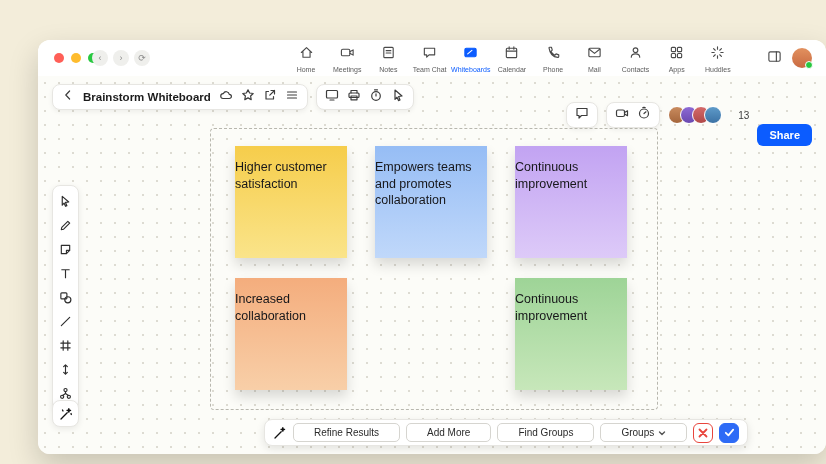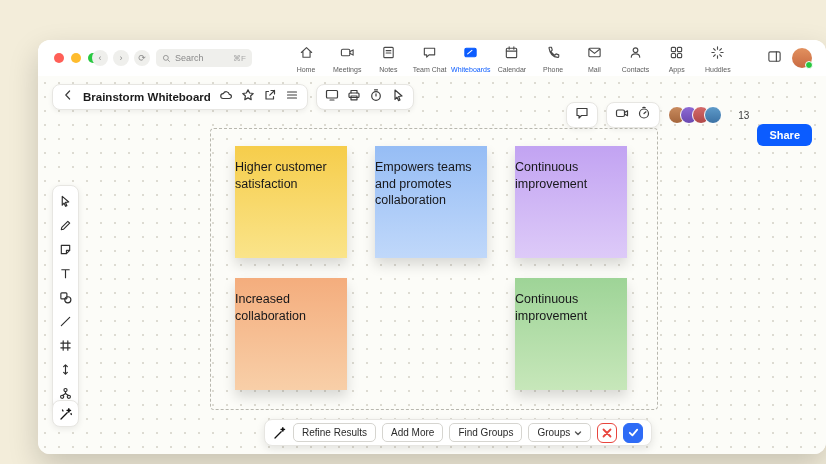--- a/index.html
+++ b/index.html
@@ -93,21 +93,21 @@
   .note-text { padding:13px 0; font-size:12.5px; line-height:1.32;
     color:#17171a; font-weight:500; }
 
   
   .aibar { position:absolute; left:226px; top:343px; height:27px;
     background:#fff; border:1px solid #e7e6e2; border-radius:8px;
     box-shadow:0 3px 8px rgba(0,0,0,.10); display:flex; align-items:center;
     padding:0 8px; gap:6px; }
   .aibar svg.wand { width:14px; height:14px; stroke:#111; fill:none;
     stroke-width:1.3; stroke-linecap:round; stroke-linejoin:round; }
-  .aibtn { height:19px; padding:0 8px; border:1px solid #d6d5d0; border-radius:5px;
+  .aibtn { height:19px; padding:0 20px; border:1px solid #d6d5d0; border-radius:5px;
     background:#fff; font-size:10px; color:#2b2b2b; display:flex;
     align-items:center; gap:4px; cursor:pointer; white-space:nowrap;
     font-family:"Liberation Sans", sans-serif; }
   .aibtn svg { width:8px; height:8px; stroke:#555; fill:none; stroke-width:1.4;
     stroke-linecap:round; stroke-linejoin:round; }
   .sqbtn { width:20px; height:20px; border-radius:6px; display:flex;
     align-items:center; justify-content:center; cursor:pointer; }
   .sqbtn.reject { background:#fff; border:1.5px solid #e8453d; }
   .sqbtn.reject svg { width:10px; height:10px; stroke:#e8453d; stroke-width:1.8;
     stroke-linecap:round; fill:none; }
@@ -124,28 +124,20 @@
     <div class="lights">
       <span class="light r"></span>
       <span class="light y"></span>
       <span class="light g"></span>
     </div>
     <div class="histbtns">
       <span class="circbtn">‹</span>
       <span class="circbtn">›</span>
       <span class="circbtn">⟳</span>
     </div>
-    <div class="searchpill">
-      <svg viewBox="0 0 14 14" style="width:9px;height:9px;stroke:#8a8a8a;fill:none;stroke-width:1.3">
-          <circle cx="6" cy="6" r="3.8"></circle>
-          <path d="M9 9 L12 12"></path>
-        </svg>
-      <span>Search</span>
-      <span class="sc">⌘F</span>
-    </div>
 
     <div class="mainnav">
       <div class="navitem">
         <span><svg viewBox="0 0 16 16">
               <path d="M2.5 8 L8 2.8 L13.5 8 M4.2 6.8 V13 H11.8 V6.8"></path>
             </svg></span>
         <span class="lbl">Home</span>
       </div>
       <div class="navitem">
         <span><svg viewBox="0 0 16 16">

